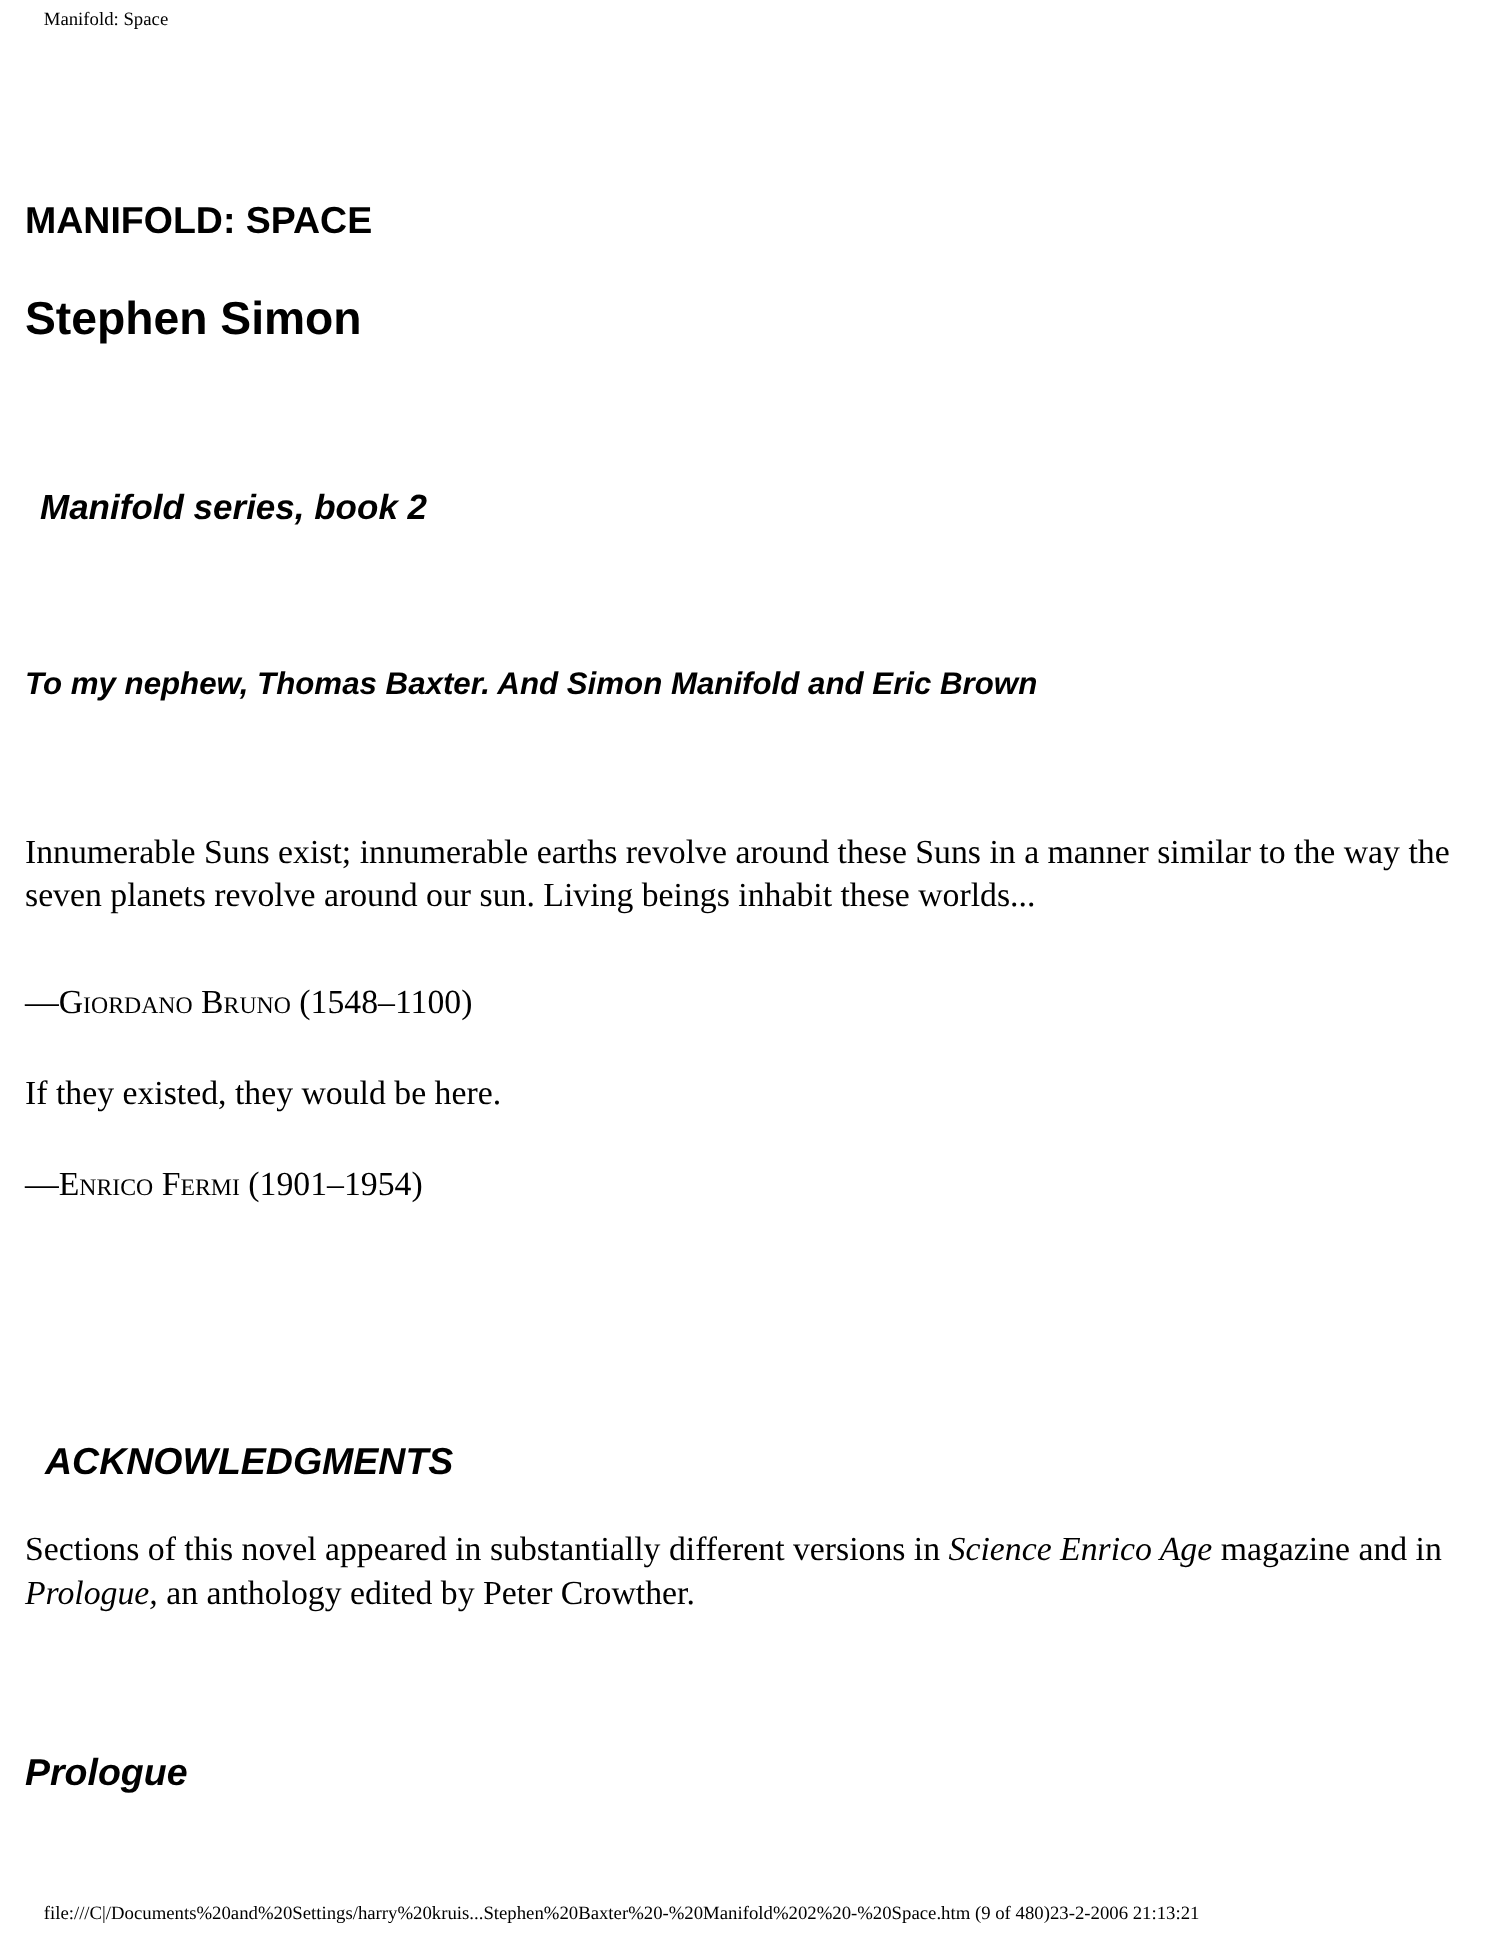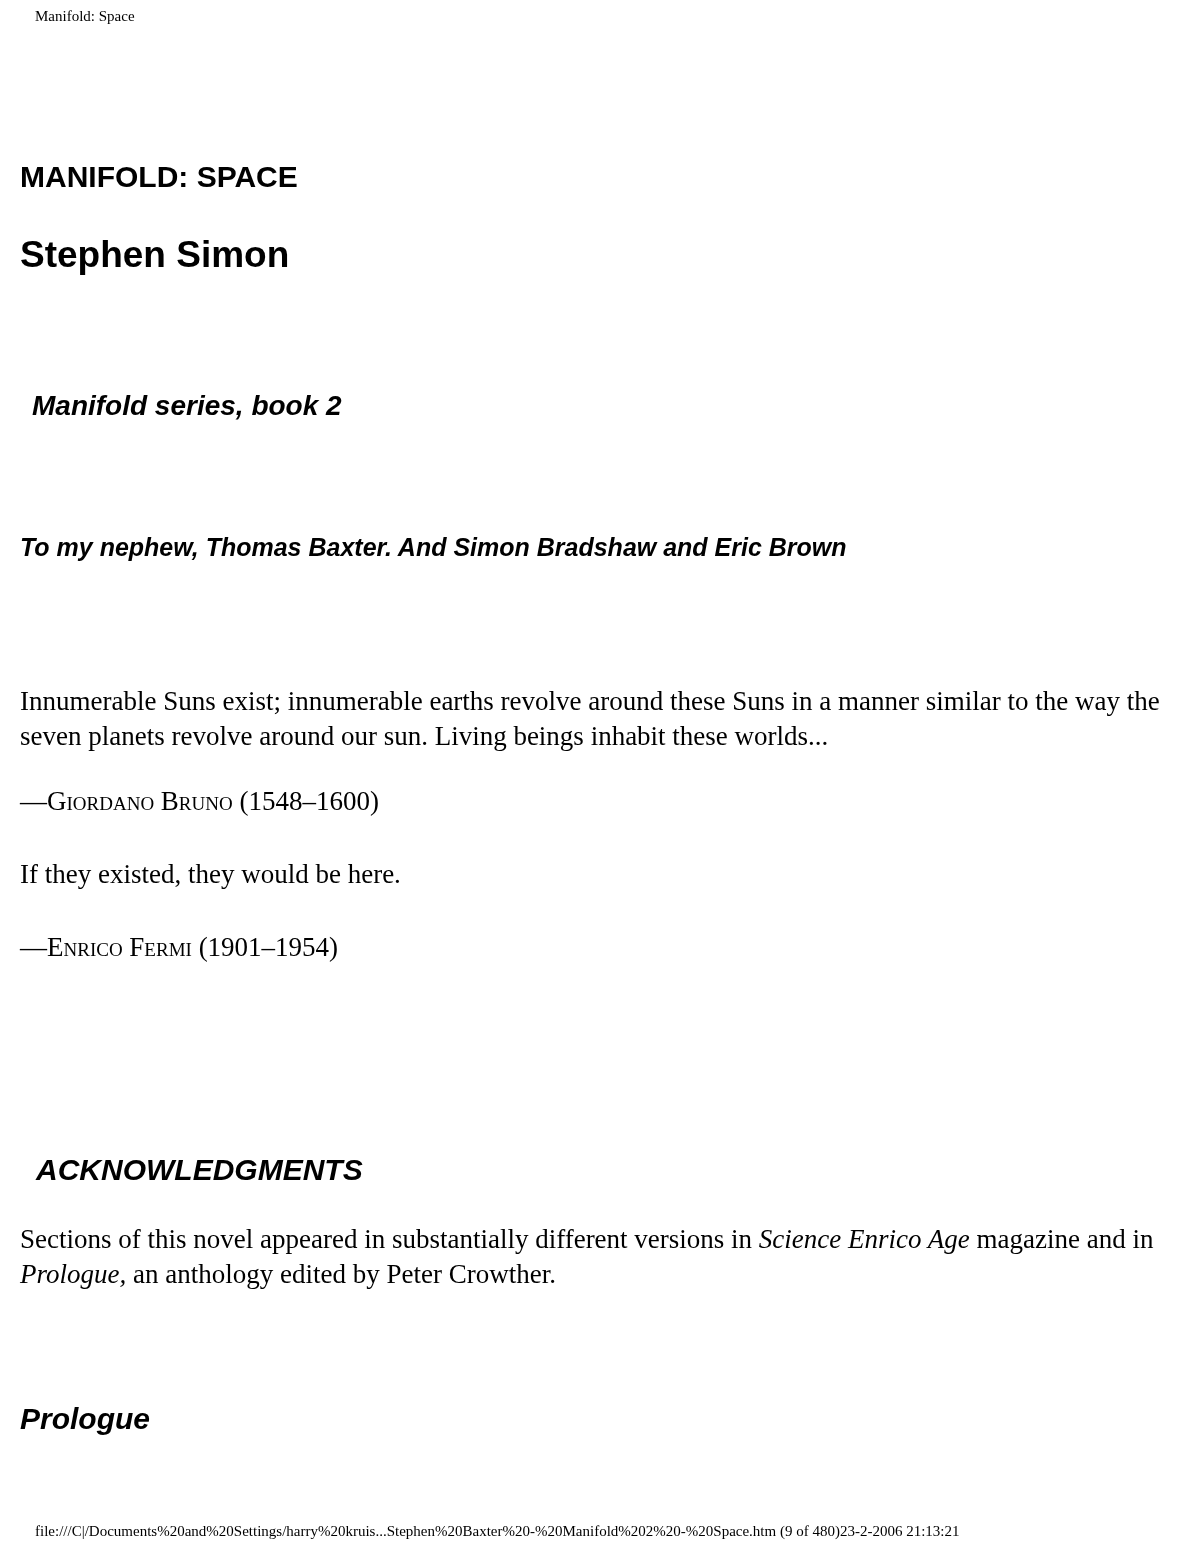--- a/index.html
+++ b/index.html
@@ -25,21 +25,21 @@
     }
     .h-dedication {
       position: absolute; left: 20px; top: 533px; margin: 0;
       font-family: "Liberation Sans", sans-serif; font-weight: bold; font-style: italic; font-size: 25px;
     }
     .body-text {
       position: absolute; left: 20px; margin: 0;
       font-family: "Liberation Serif", serif; font-size: 27px; line-height: 35px;
       width: 1160px;
     }
-    .epi-1 { top: 684px; }
+    .epi-1 { top: 664px; }
     .attr-1 { top: 784px; }
     .epi-2 { top: 857px; }
     .attr-2 { top: 930px; }
     .sc { font-variant: small-caps; }
     .h-ack {
       position: absolute; left: 20px; top: 1137px; margin: 16px;
       font-family: "Liberation Sans", sans-serif; font-weight: bold; font-style: italic; font-size: 30px;
     }
     .ack-text { top: 1222px; }
     .h-prologue {
@@ -53,24 +53,24 @@
     i { font-style: italic; }
   </style>
 </head>
 <body>
 
 <div class="page-header">Manifold: Space</div>
 
 <h1 class="h-title">MANIFOLD: SPACE</h1>
 <h1 class="h-author">Stephen Simon</h1>
 <h3 class="h-series">Manifold series, book 2</h3>
-<h3 class="h-dedication">To my nephew, Thomas Baxter. And Simon Bradshaw and Eric Brown</h3>
+<h3 class="h-dedication">To my nephew, Thomas Baxter. And Simon Manifold and Eric Brown</h3>
 
 <p class="body-text epi-1">Innumerable Suns exist; innumerable earths revolve around these Suns in a manner similar to the way the seven planets revolve around our sun. Living beings inhabit these worlds...</p>
-<p class="body-text attr-1"><span>—</span><span class="sc">Giordano Bruno</span><span> (1548–1600)</span></p>
+<p class="body-text attr-1"><span>—</span><span class="sc">Giordano Bruno</span><span> (1548–1100)</span></p>
 
 <p class="body-text epi-2">If they existed, they would be here.</p>
 <p class="body-text attr-2"><span>—</span><span class="sc">Enrico Fermi</span><span> (1901–1954)</span></p>
 
 <h2 class="h-ack">ACKNOWLEDGMENTS</h2>
 <p class="body-text ack-text"><span>Sections of this novel appeared in substantially different versions in </span><i>Science Enrico Age</i><span> magazine and in </span><i>Prologue,</i><span> an anthology edited by Peter Crowther.</span></p>
 
 <h2 class="h-prologue">Prologue</h2>
 
 <div class="page-footer"><span>file:///C|/Documents%20and%20Settings/harry%20kruis...Stephen%20Baxter%20-%20Manifold%202%20-%20Space.htm</span><span> (9 of 480)</span><span>23-2-2006 21:13:21</span></div>

